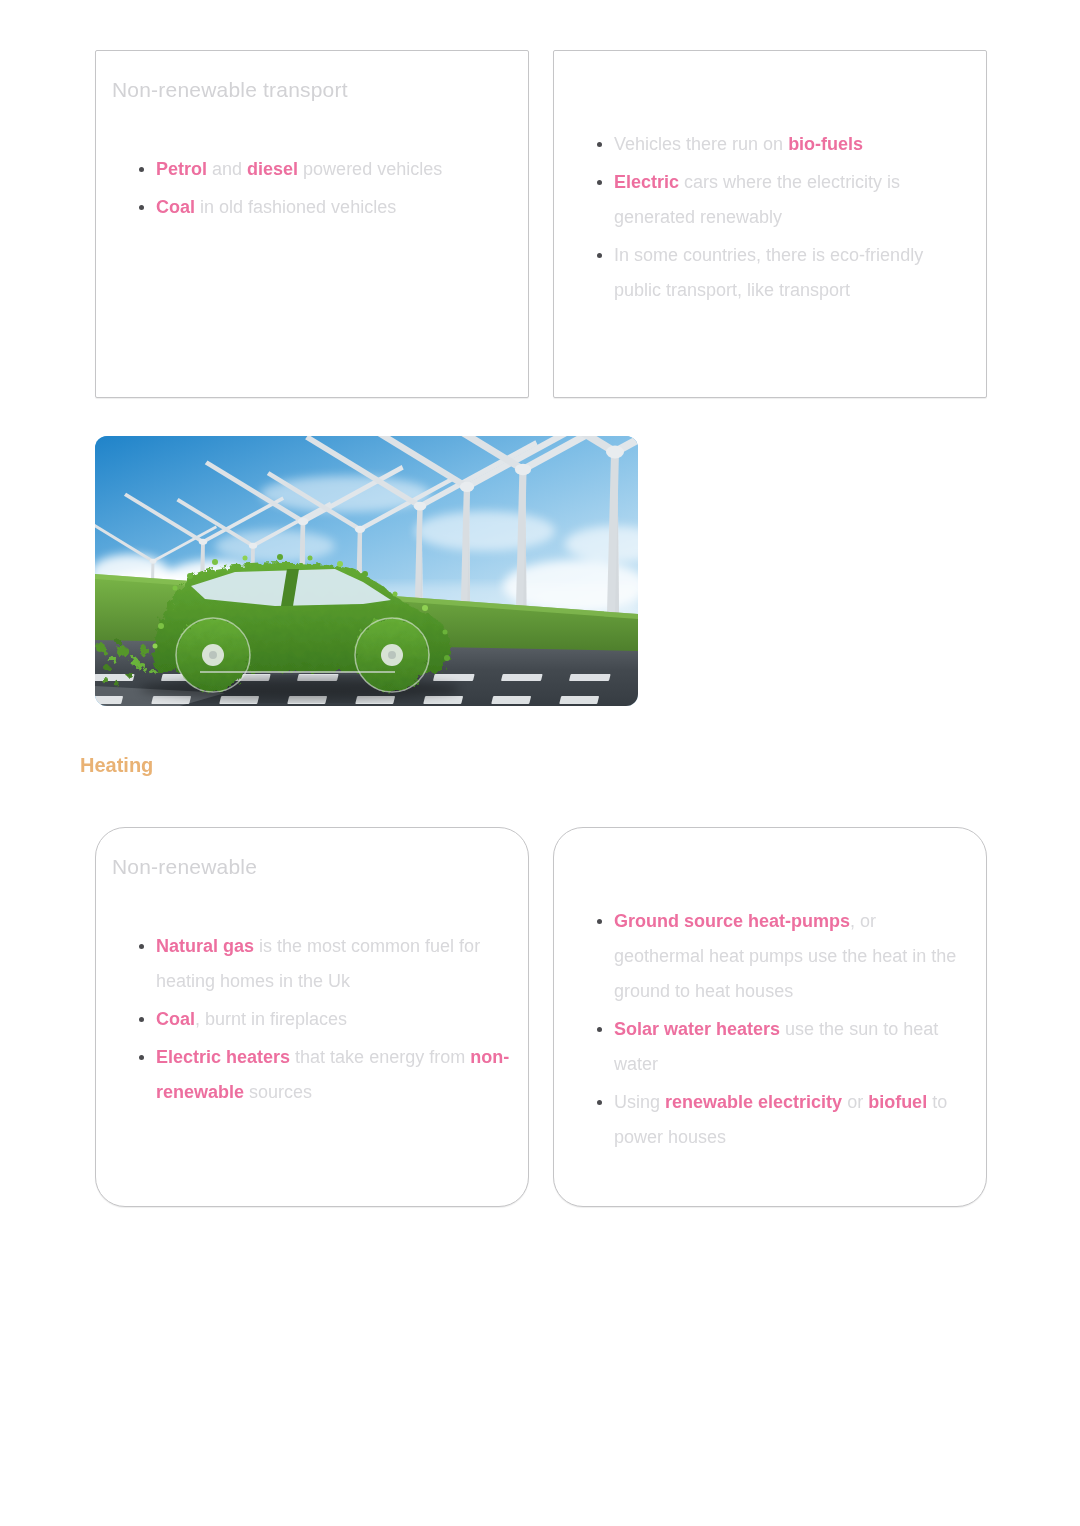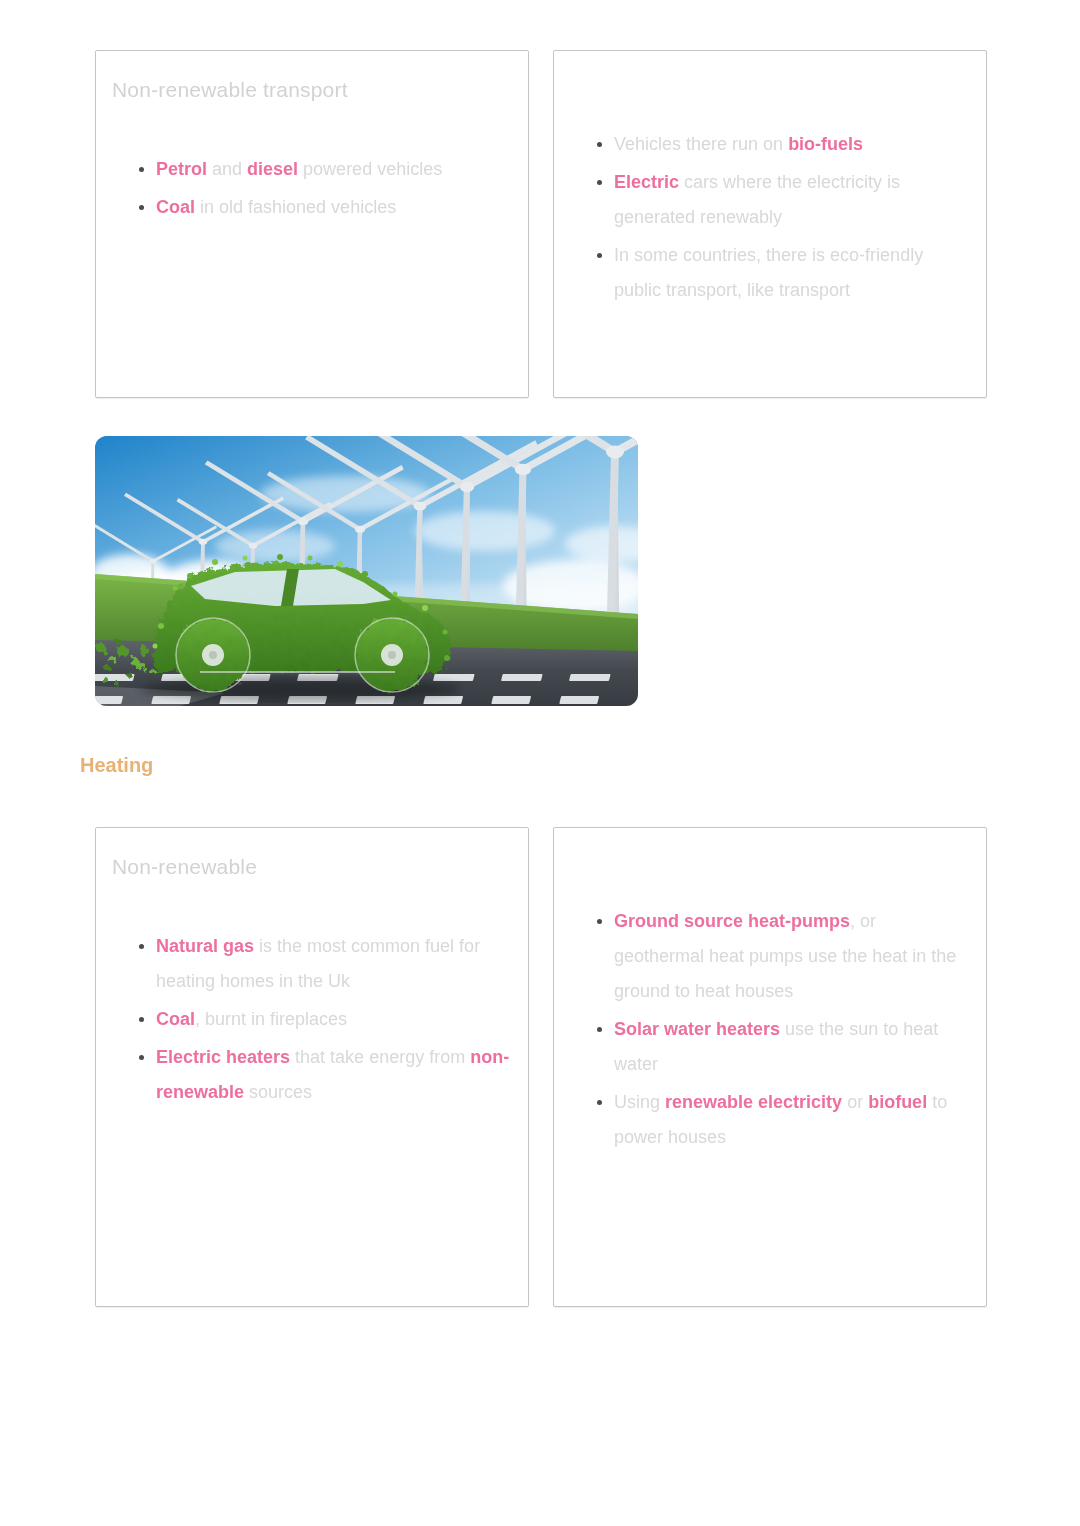--- a/index.html
+++ b/index.html
@@ -12,21 +12,21 @@
   .row { display:flex; gap:24px; margin-left:95px; margin-right:93px; }
   .row-transport { margin-top:50px; }
   .row-heating { margin-top:45px; }
   .box {
     flex:1 1 0; background:#ffffff;
     border:1px solid #c5c5c7; border-radius:2px;
     box-shadow:0 1px 1px rgba(0,0,0,0.07);
     padding:26px 16px;
   }
   .row-transport .box { height:348px; }
-  .row-heating .box { height:480px; }
+  .row-heating .box { height:380px;border-radius:30px; }
   .box-title { font-size:21px; line-height:25px; color:#d2d2d5; letter-spacing:0.2px; }
   ul.bullets { margin:50px 0 0 0; padding-left:44px; list-style:disc; }
   ul.bullets li {
     font-size:18px; line-height:35px; color:#d8d8db;
   }
   ul.bullets li::marker { color:#4b4b4f; font-size:17px; }
   ul.bullets li + li { margin-top:3px; }
   .box .em { color:#ed6f9f; font-weight:700; }
 
   .figure {

